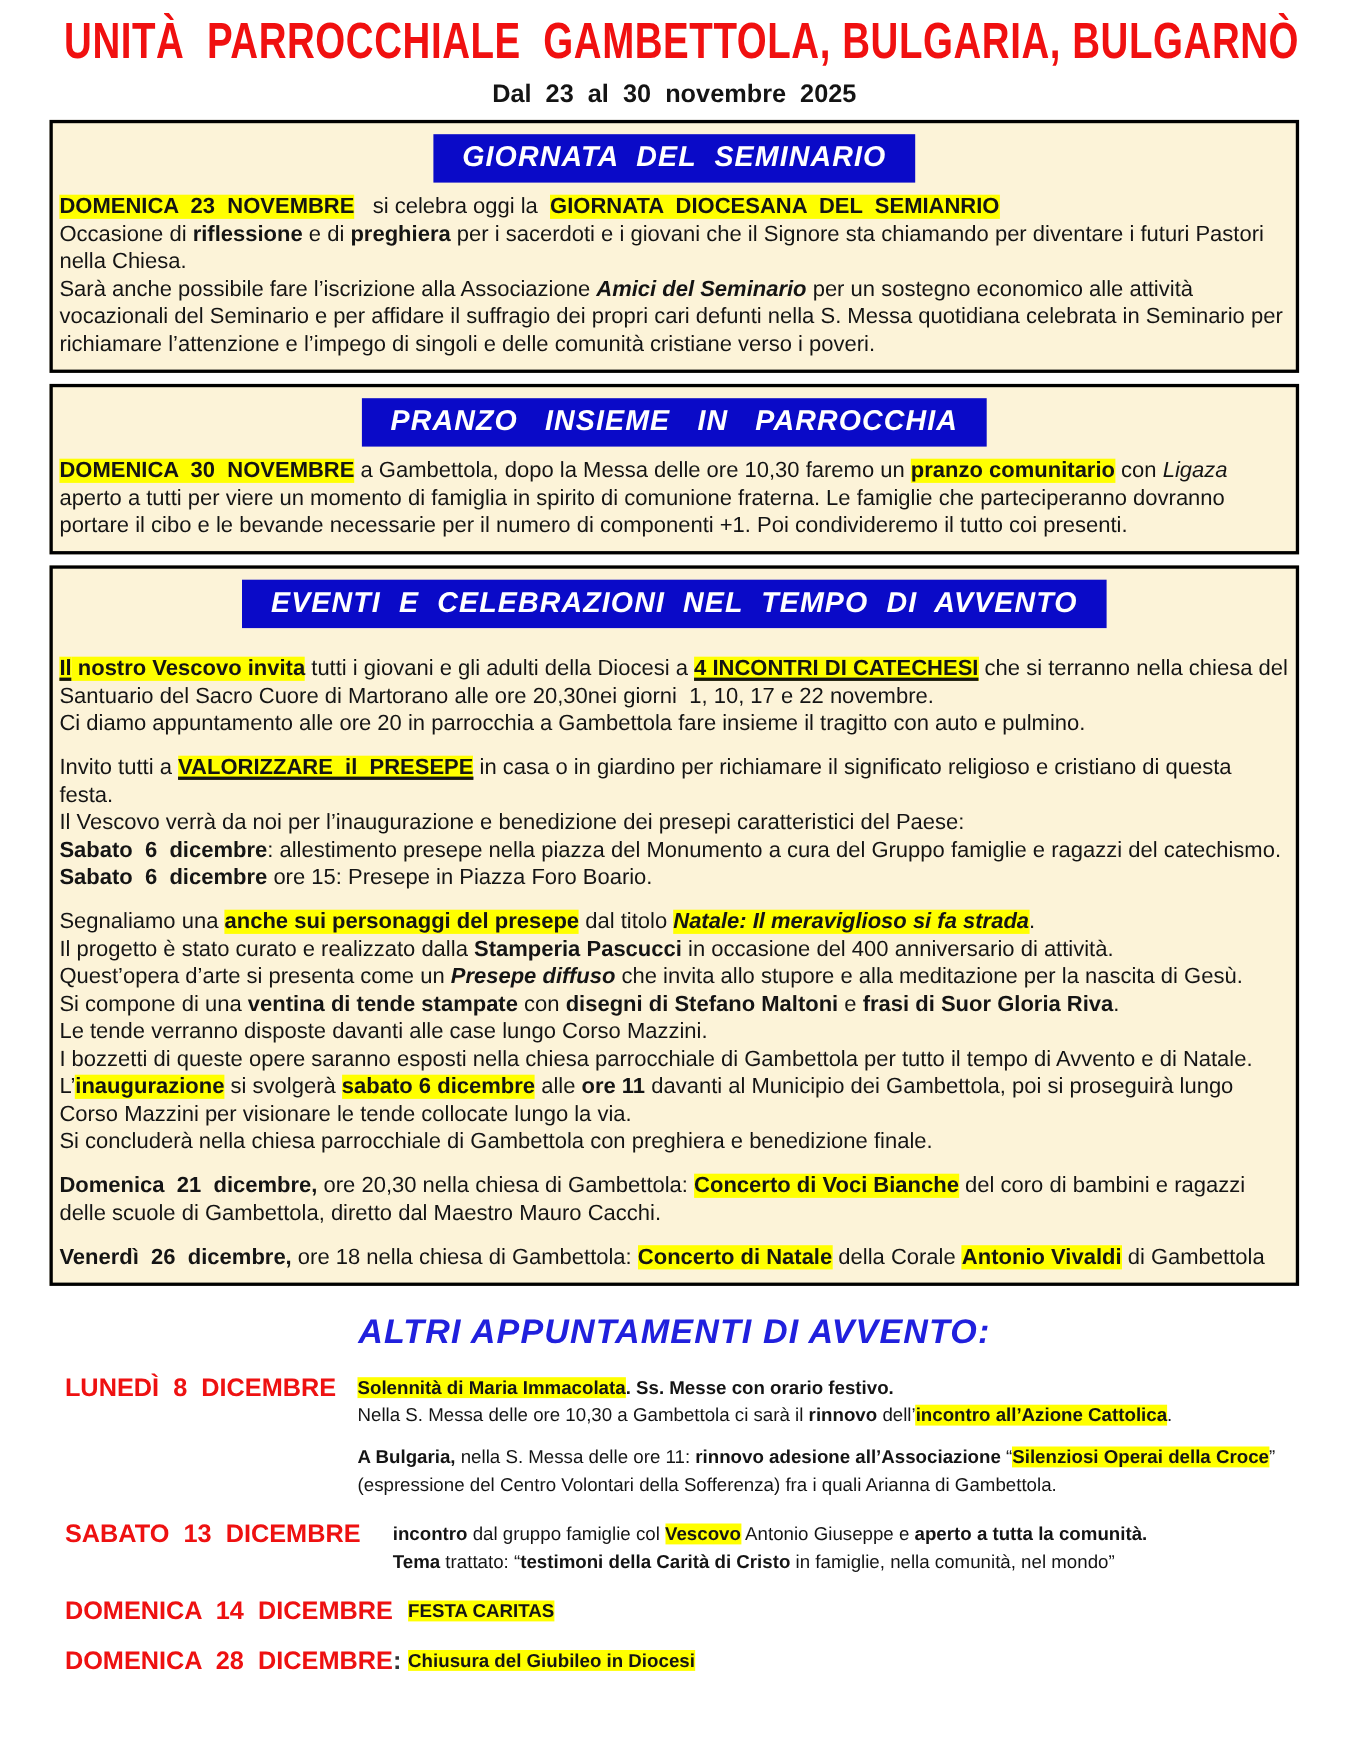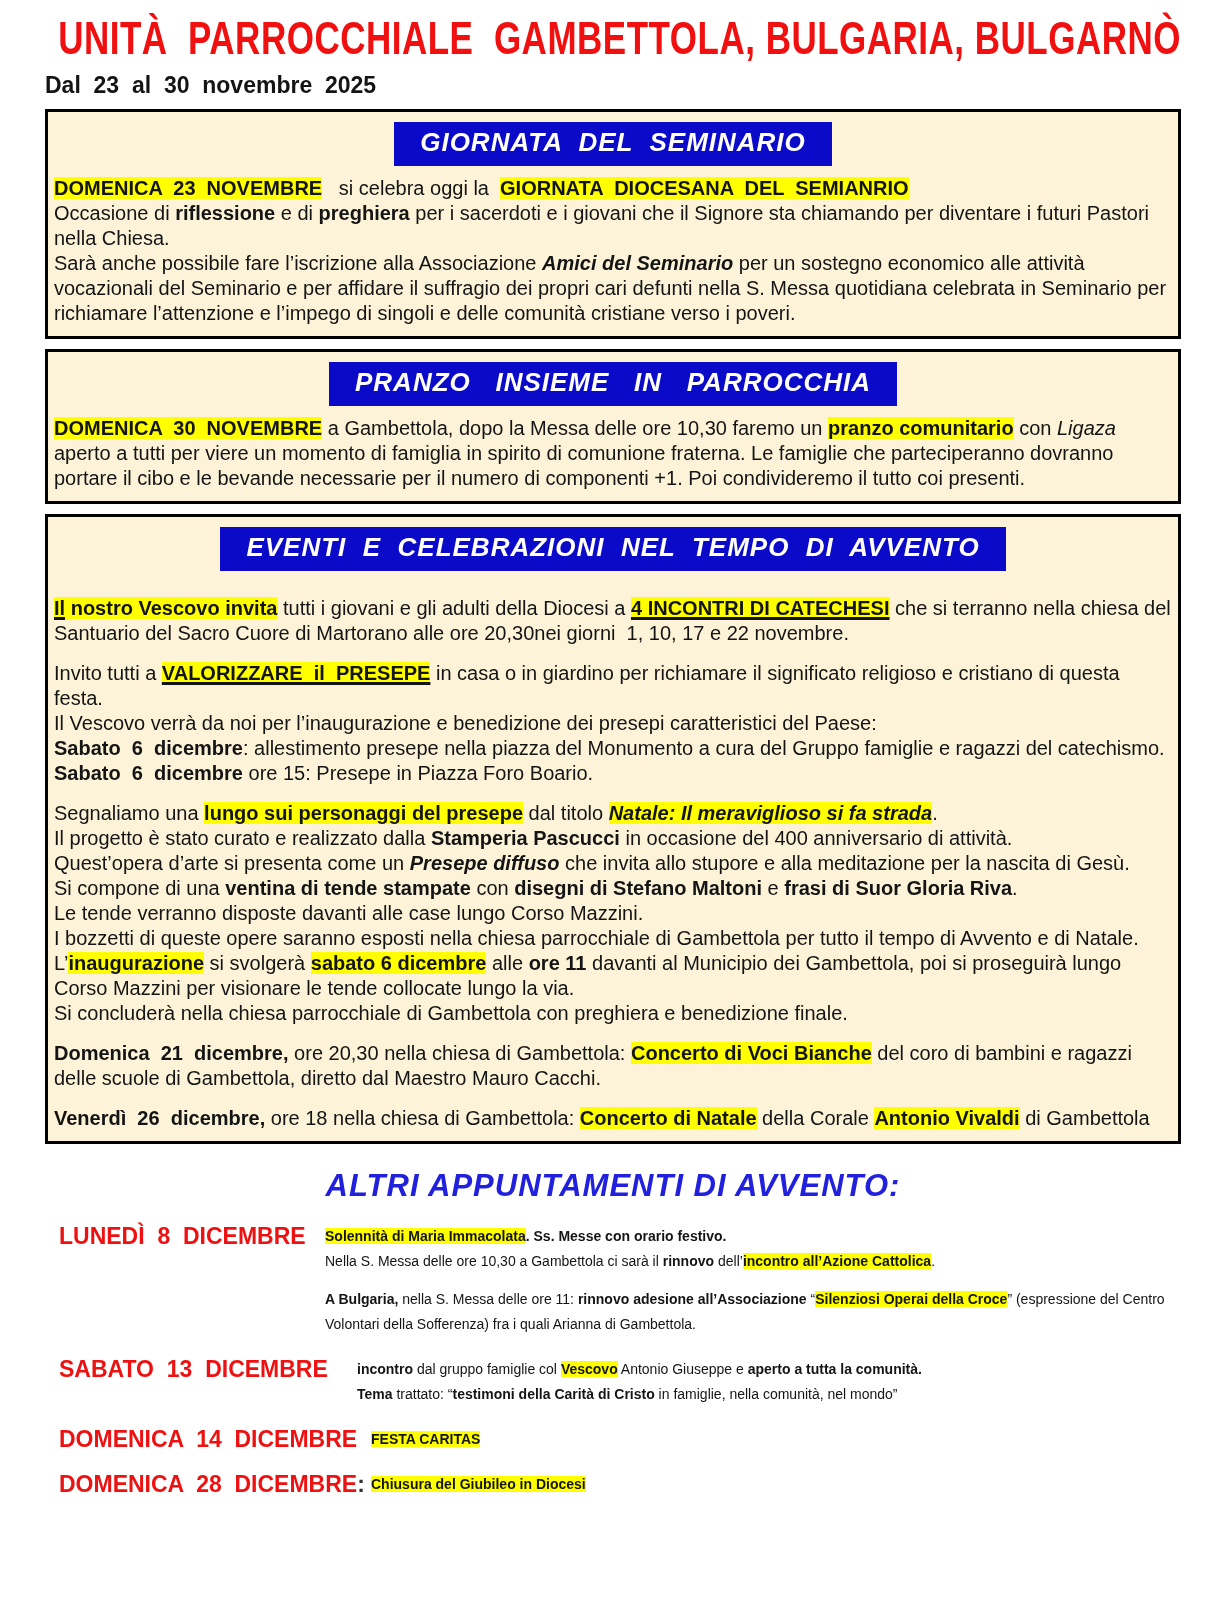--- a/index.html
+++ b/index.html
@@ -3,21 +3,21 @@
 <meta charset="utf-8">
 <style>
   html,body{margin:0;padding:0;background:#ffffff;}
   body{font-family:"Liberation Sans", sans-serif;color:#141414;}
   .page{width:1223px;box-sizing:border-box;padding:12px 42px 24px 45px;background:#ffffff;}
 
   .title-wrap{height:58px;overflow:visible;text-align:right;}
   .title{display:inline-block;color:var(--red,#f01010);font-weight:bold;font-size:35px;
          letter-spacing:0.5px;white-space:pre;transform:scaleY(1.32);transform-origin:center top;
          font-family:"Liberation Sans", sans-serif;}
-  .subtitle{text-align:left;font-weight:bold;font-size:23px;margin:2px 0 4px;white-space:pre;}
+  .subtitle{text-align:center;font-weight:bold;font-size:23px;margin:2px 0 4px;white-space:pre;}
 
   .box{border:3px solid #000;background:var(--cream,#fcf3d8);padding:6px 6px 10px;margin-top:10px;}
   .banner-wrap{text-align:center;margin:4px 0 10px;}
   .banner{display:inline-block;background:var(--blue,#0a0ac8);color:#fff;font-weight:bold;
           font-style:italic;font-size:26px;line-height:1.15;padding:6px 26px 8px;white-space:pre;
           letter-spacing:1px;}
   .para{font-size:20px;line-height:25px;white-space:pre-wrap;}
   .para.blank{height:15px;line-height:15px;}
   .b{font-weight:bold}
   .i{font-style:italic}
@@ -26,21 +26,21 @@
 
   .appt-heading{text-align:center;color:var(--blue2,#2020dd);font-style:italic;font-weight:bold;
                 font-size:31px;letter-spacing:1px;margin:24px 0 20px;}
   .appts{margin-left:14px;}
   .apt{display:grid;margin-bottom:20px;}
   .apt.ind-a{grid-template-columns:226px 1fr;}
   .apt.ind-b{grid-template-columns:258px 1fr;}
   .apt.ind-c{grid-template-columns:272px 1fr;}
   .apt .date{color:var(--red2,#ee1111);font-weight:bold;font-size:23px;line-height:25px;white-space:pre;}
   .apt .date .colon{color:#333;font-weight:bold;}
-  .apt .content .para{font-size:14px;line-height:25px;padding-left:40px;}
+  .apt .content .para{font-size:17px;line-height:25px;padding-left:40px;}
   .apt .content .para.blank{height:13px;line-height:13px;}
 </style>
 </head>
 <body>
 
 <div class="page">
 
   <div class="title-wrap">
     <span class="title">UNITÀ  PARROCCHIALE  GAMBETTOLA, BULGARIA, BULGARNÒ</span>
   </div>
@@ -66,27 +66,28 @@
       </div>
   </section>
 
   <section class="box">
     <div class="banner-wrap">
       <span class="banner">EVENTI  E  CELEBRAZIONI  NEL  TEMPO  DI  AVVENTO</span>
     </div>
     <div class="paras">
         <div class="para blank">&nbsp;</div>
         <div class="para"><span class="b u h">Il</span><span class="b h"> nostro Vescovo invita</span><span> tutti i giovani e gli adulti della Diocesi a </span><span class="b u h">4 INCONTRI DI CATECHESI</span><span> che si terranno nella chiesa del Santuario del Sacro Cuore di Martorano alle ore 20,30nei giorni  1, 10, 17 e 22 novembre.</span></div>
+        <div class="para"><span>Ci diamo appuntamento alle ore 20 in parrocchia a Gambettola fare insieme il tragitto con auto e pulmino.</span></div>
         <div class="para blank">&nbsp;</div>
         <div class="para"><span>Invito tutti a </span><span class="b u h">VALORIZZARE  il  PRESEPE</span><span> in casa o in giardino per richiamare il significato religioso e cristiano di questa festa.</span></div>
         <div class="para"><span>Il Vescovo verrà da noi per l’inaugurazione e benedizione dei presepi caratteristici del Paese:</span></div>
         <div class="para"><span class="b">Sabato  6  dicembre</span><span>: allestimento presepe nella piazza del Monumento a cura del Gruppo famiglie e ragazzi del catechismo.</span></div>
         <div class="para"><span class="b">Sabato  6  dicembre</span><span> ore 15: Presepe in Piazza Foro Boario.</span></div>
         <div class="para blank">&nbsp;</div>
-        <div class="para"><span>Segnaliamo una </span><span class="b h">lungo sui personaggi del presepe</span><span> dal titolo </span><span class="b i h">Natale: Il meraviglioso si fa strada</span><span>.</span></div>
+        <div class="para"><span>Segnaliamo una </span><span class="b h">anche sui personaggi del presepe</span><span> dal titolo </span><span class="b i h">Natale: Il meraviglioso si fa strada</span><span>.</span></div>
         <div class="para"><span>Il progetto è stato curato e realizzato dalla </span><span class="b">Stamperia Pascucci</span><span> in occasione del 400 anniversario di attività.</span></div>
         <div class="para"><span>Quest’opera d’arte si presenta come un </span><span class="b i">Presepe diffuso</span><span> che invita allo stupore e alla meditazione per la nascita di Gesù.</span></div>
         <div class="para"><span>Si compone di una </span><span class="b">ventina di tende stampate</span><span> con </span><span class="b">disegni di Stefano Maltoni</span><span> e </span><span class="b">frasi di Suor Gloria Riva</span><span>.</span></div>
         <div class="para"><span>Le tende verranno disposte davanti alle case lungo Corso Mazzini.</span></div>
         <div class="para"><span>I bozzetti di queste opere saranno esposti nella chiesa parrocchiale di Gambettola per tutto il tempo di Avvento e di Natale.</span></div>
         <div class="para"><span>L’</span><span class="b h">inaugurazione</span><span> si svolgerà </span><span class="b h">sabato 6 dicembre</span><span> alle </span><span class="b">ore 11</span><span> davanti al Municipio dei Gambettola, poi si proseguirà lungo Corso Mazzini per visionare le tende collocate lungo la via.</span></div>
         <div class="para"><span>Si concluderà nella chiesa parrocchiale di Gambettola con preghiera e benedizione finale.</span></div>
         <div class="para blank">&nbsp;</div>
         <div class="para"><span class="b">Domenica  21  dicembre,</span><span> ore 20,30 nella chiesa di Gambettola: </span><span class="b h">Concerto di Voci Bianche</span><span> del coro di bambini e ragazzi delle scuole di Gambettola, diretto dal Maestro Mauro Cacchi.</span></div>
         <div class="para blank">&nbsp;</div>

